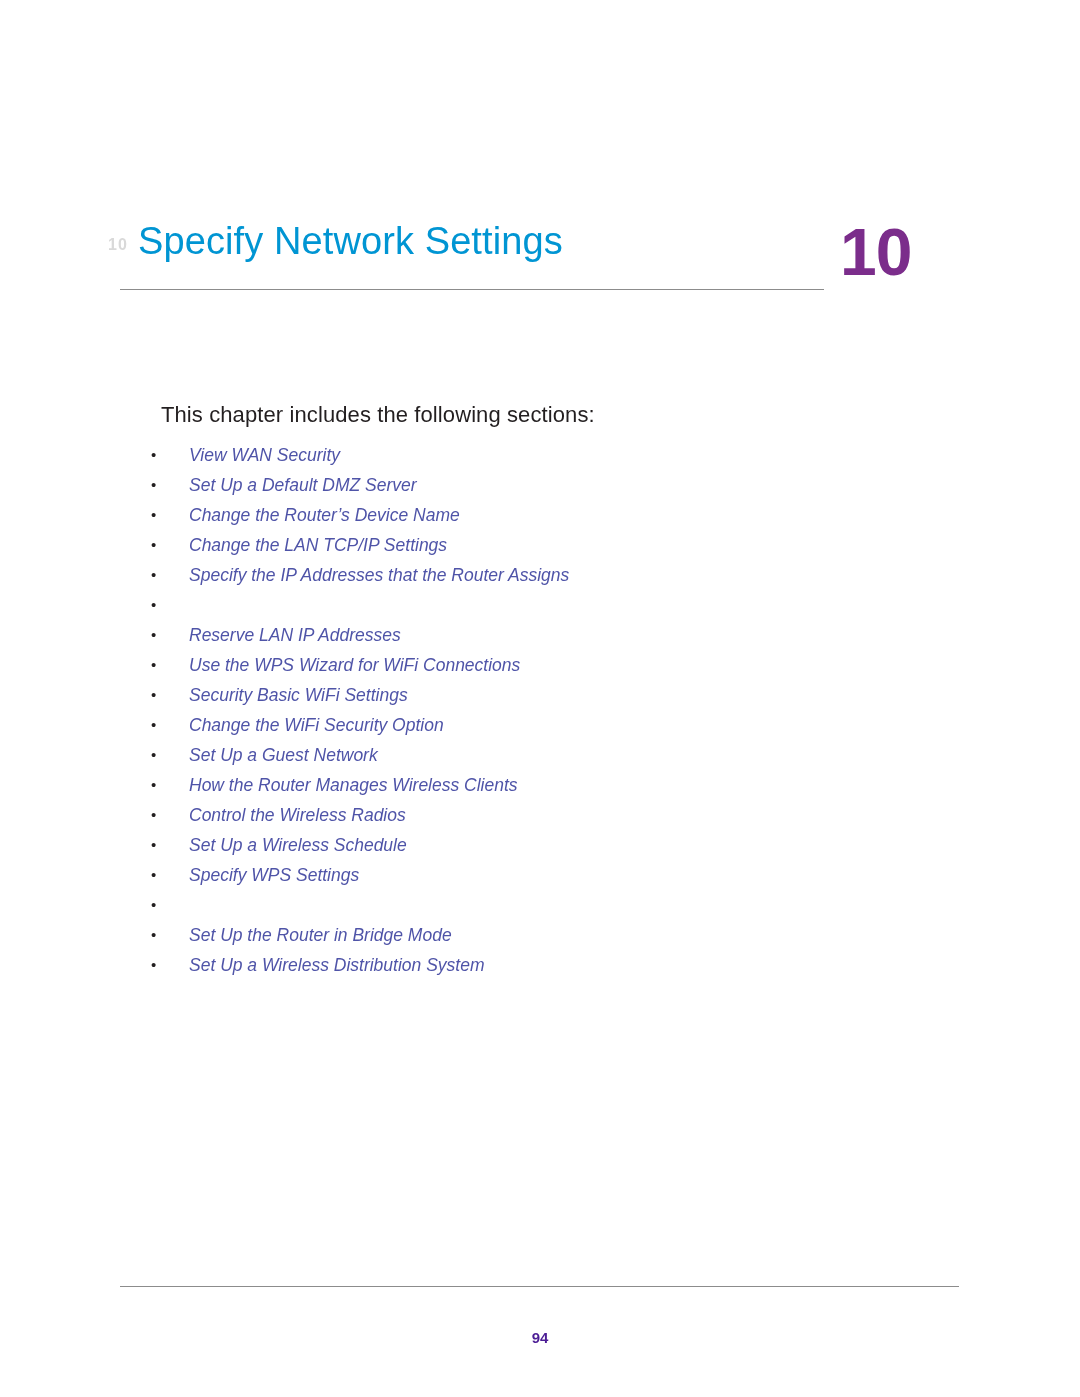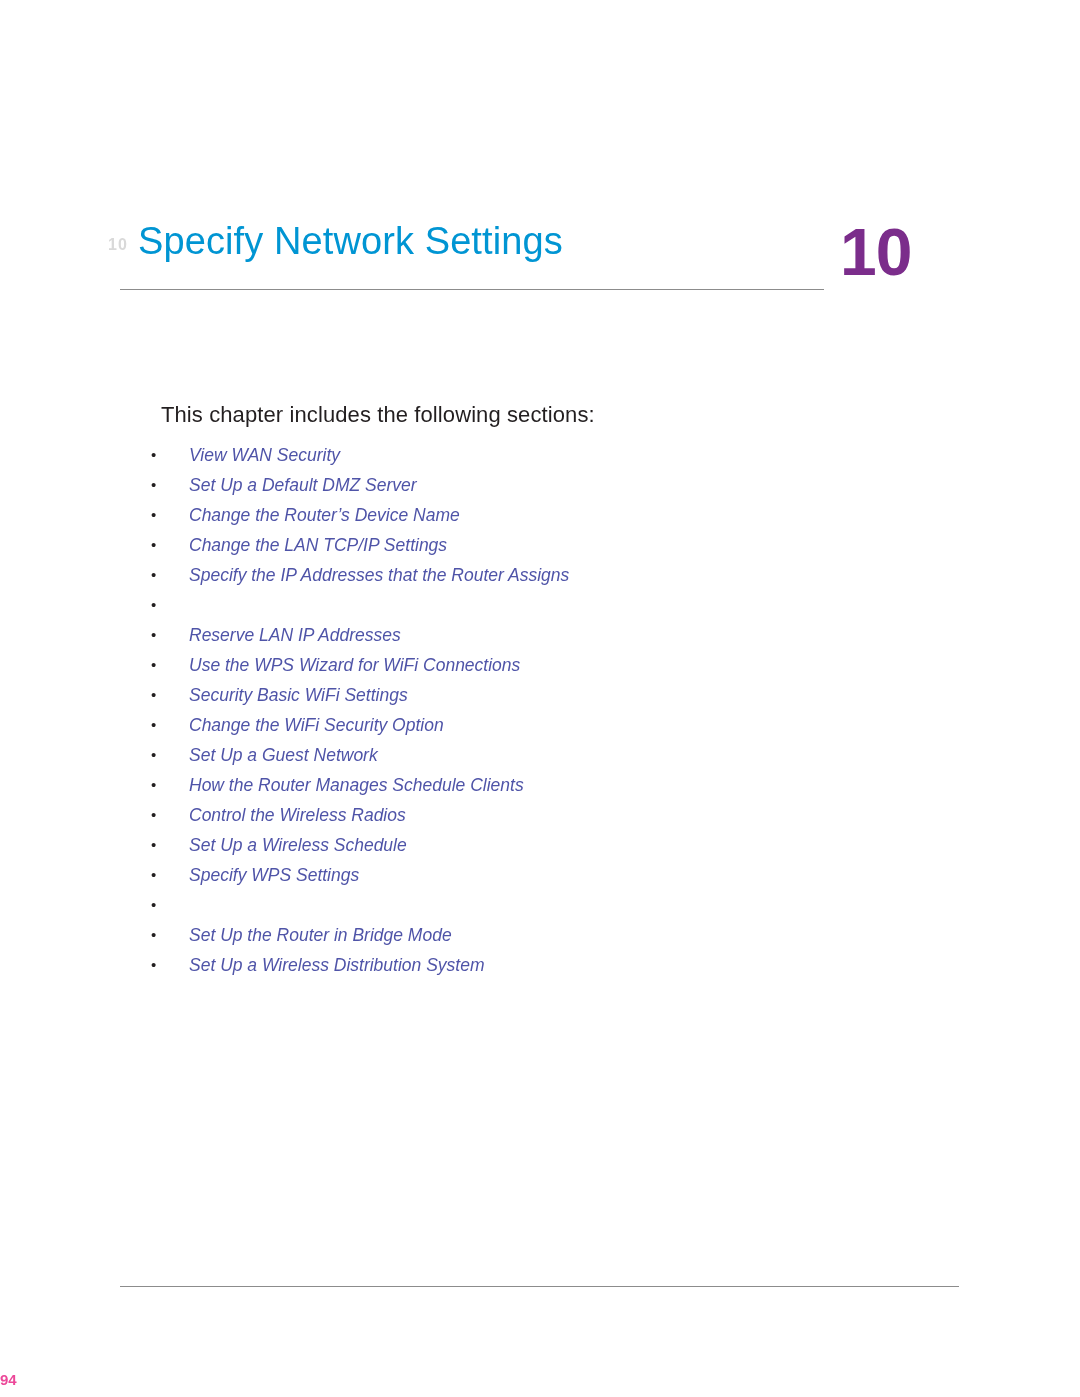--- a/index.html
+++ b/index.html
@@ -119,24 +119,24 @@
     top: 1286px;
     width: 839px;
     height: 1px;
     background: #8c8c8c;
   }
   .page-number {
     position: absolute;
     left: 0;
     top: 1329px;
     width: 1080px;
+    text-align: center;
     font-size: 15px;
     font-weight: bold;
-    color: #ec4899;
-    margin-top: 42px;
+    color: #4c1d95;
   }
 </style>
 </head>
 <body>
 
 <div class="page">
 
   <div class="chapter-header">
     <div class="chapter-ghost">10</div>
     <div class="chapter-title">Specify Network Settings</div>
@@ -185,21 +185,21 @@
     <li class="section-item">
       <span class="bullet">•</span>
       <span class="link-text">Change the WiFi Security Option</span>
     </li>
     <li class="section-item">
       <span class="bullet">•</span>
       <span class="link-text">Set Up a Guest Network</span>
     </li>
     <li class="section-item">
       <span class="bullet">•</span>
-      <span class="link-text">How the Router Manages Schedule Clients</span>
+      <span class="link-text">How the Router Manages Wireless Clients</span>
     </li>
     <li class="section-item">
       <span class="bullet">•</span>
       <span class="link-text">Control the Wireless Radios</span>
     </li>
     <li class="section-item">
       <span class="bullet">•</span>
       <span class="link-text">Set Up a Wireless Schedule</span>
     </li>
     <li class="section-item">

